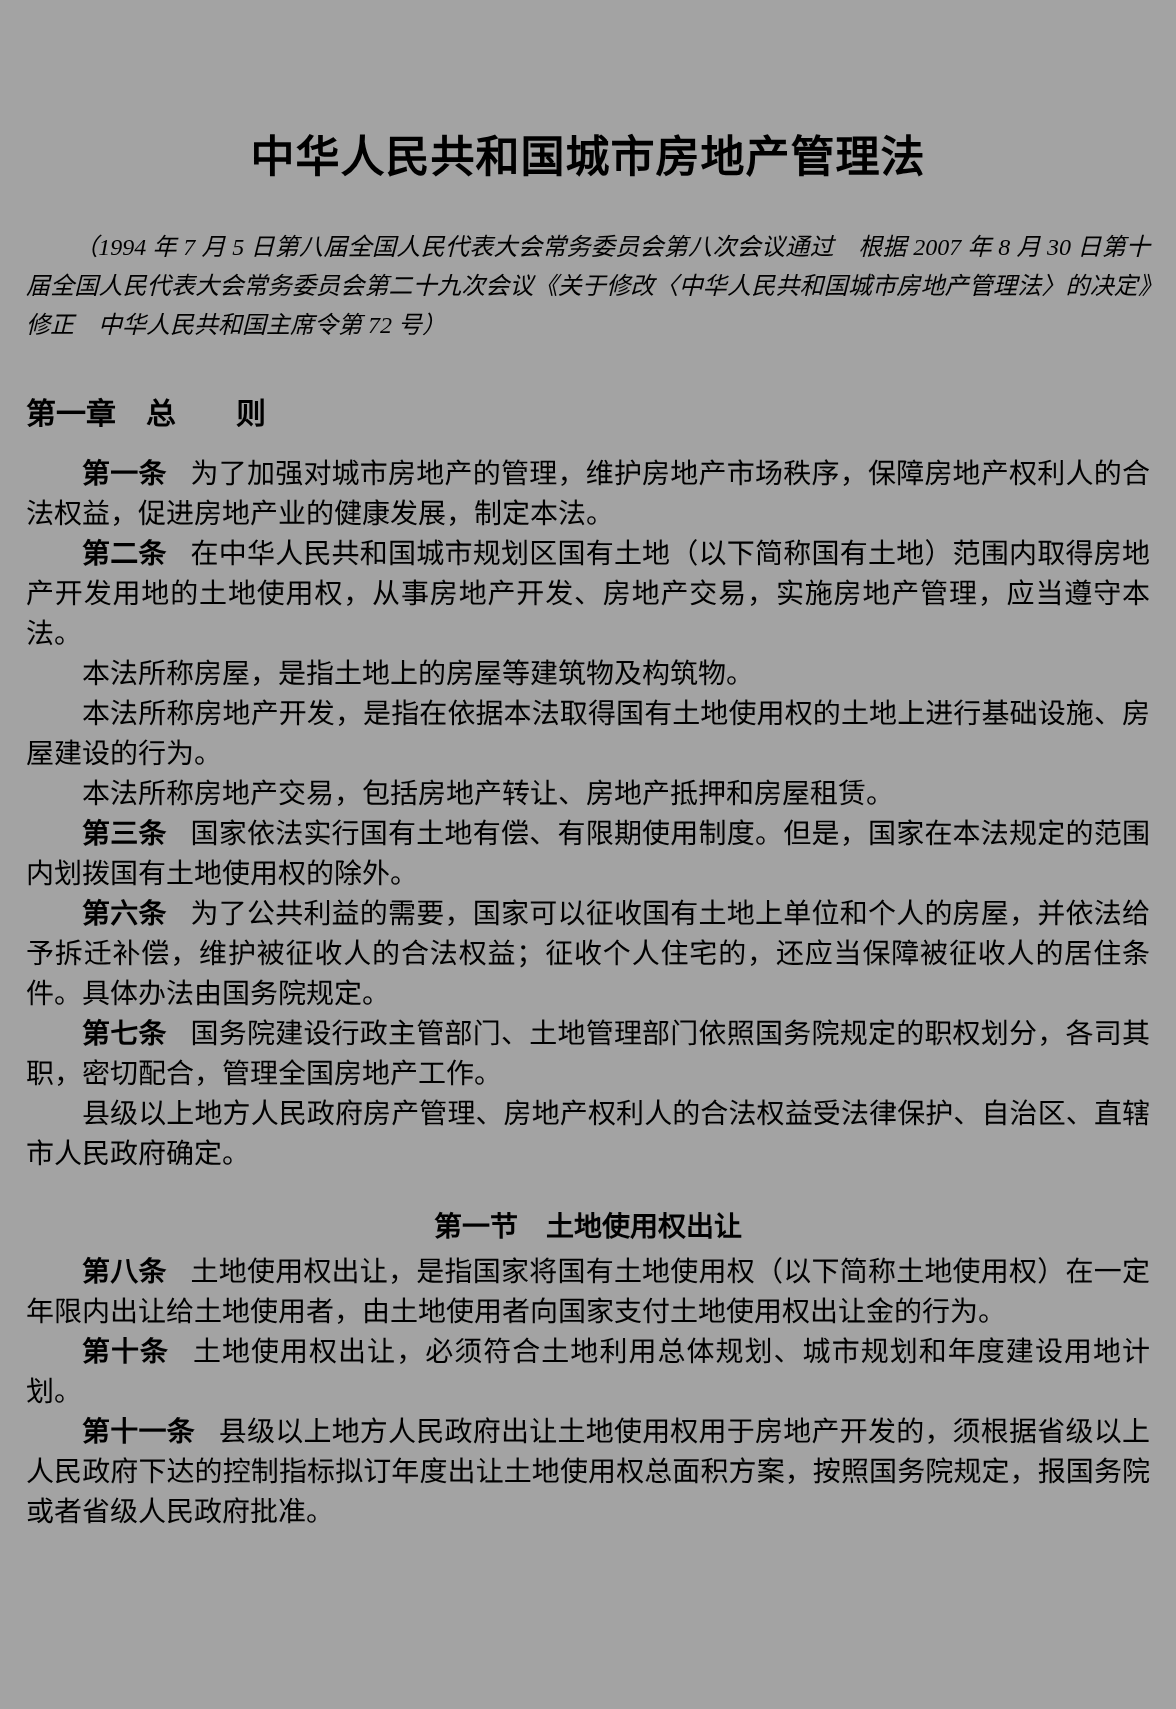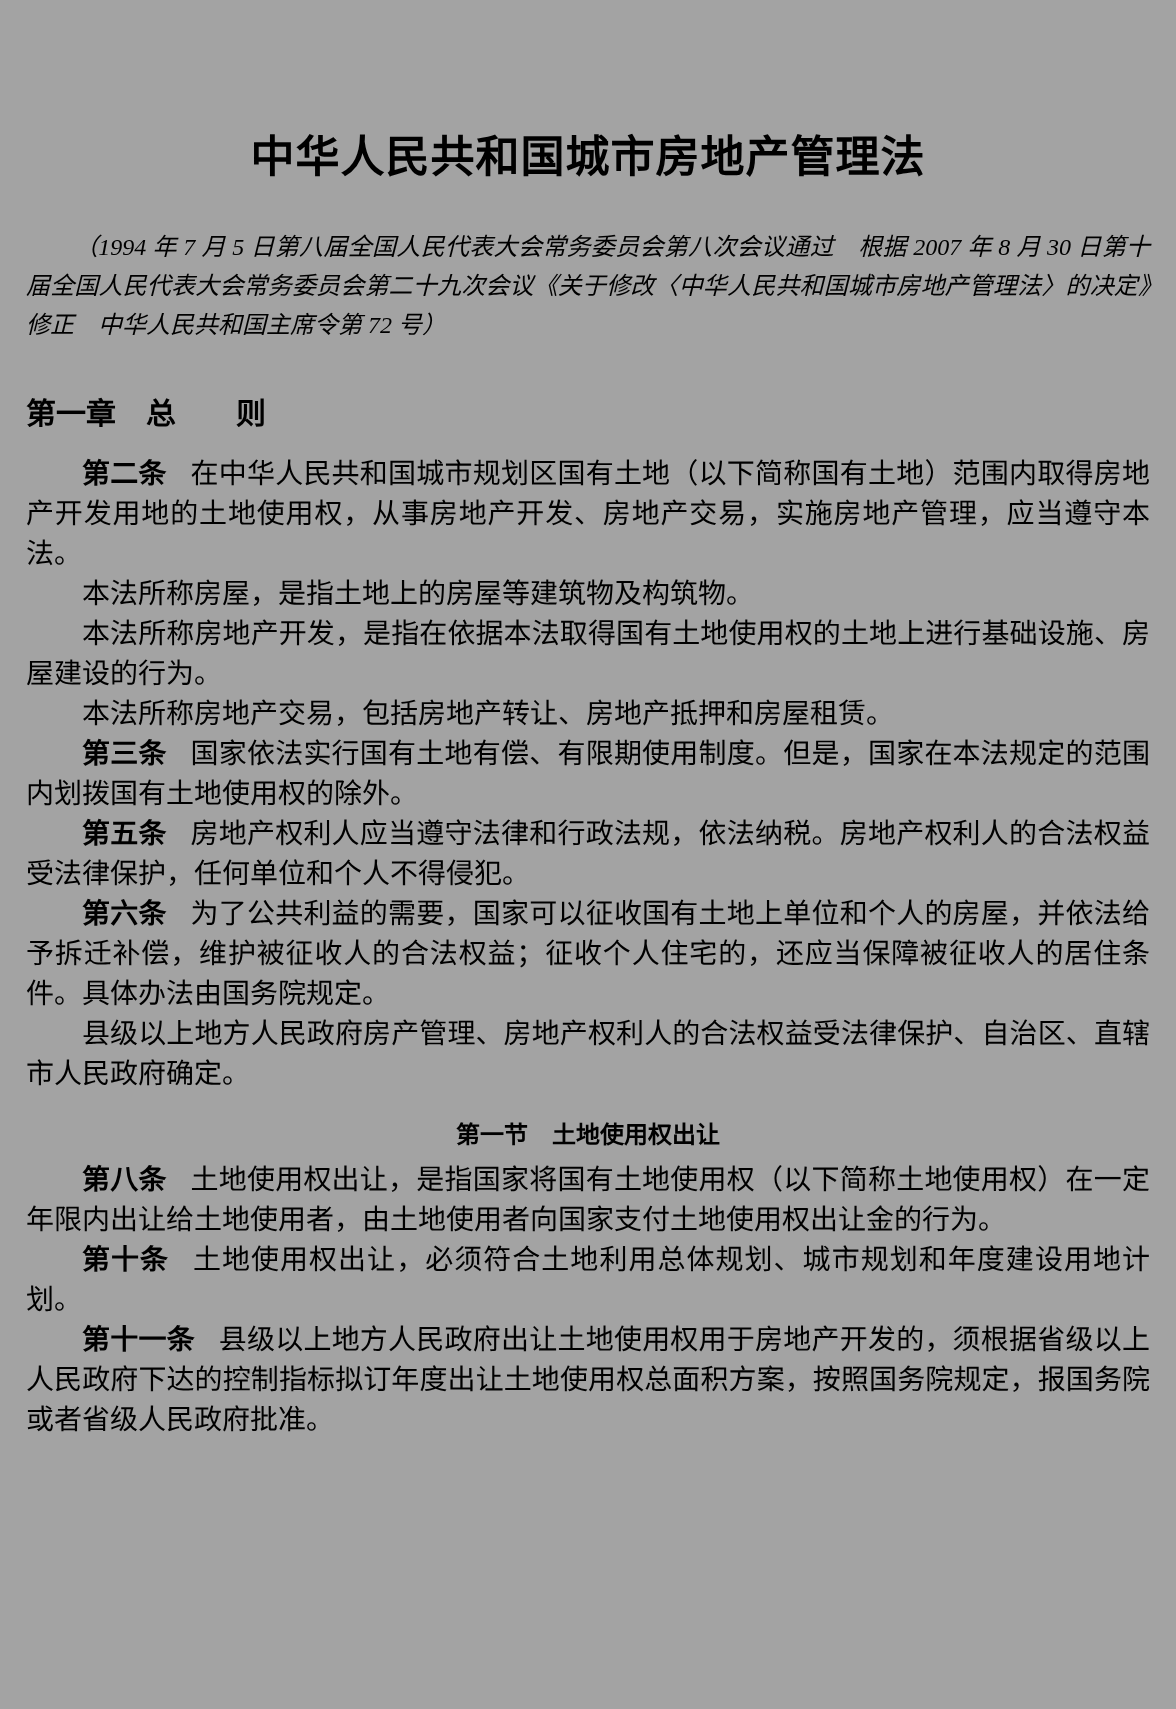--- a/index.html
+++ b/index.html
@@ -49,23 +49,23 @@
   .chapter.first {
     margin: 51px 0 22px 0;
   }
   .chapter.second {
     margin: 7px 0 0 0;
   }
   .section-title {
     text-align: center;
     font-family: "Liberation Serif", "DejaVu Serif", serif;
     font-weight: bold;
-    font-size: 24px;
+    font-size: 28px;
     line-height: 34px;
-    margin: 24px 0 8px 0;
+    margin: 36px 0 8px 0;
   }
   p.body {
     margin: 0;
     font-size: 28px;
     line-height: 40px;
     text-indent: 2em;
     text-align: justify;
     text-justify: inter-character;
     font-family: "Liberation Serif", "DejaVu Serif", serif;
   }
@@ -80,36 +80,37 @@
 
 <div class="page">
   <div class="inner">
 
     <h1 class="doc-title">中华人民共和国城市房地产管理法</h1>
 
     <p class="preamble">（1994 年 7 月 5 日第八届全国人民代表大会常务委员会第八次会议通过　根据 2007 年 8 月 30 日第十届全国人民代表大会常务委员会第二十九次会议《关于修改〈中华人民共和国城市房地产管理法〉的决定》修正　中华人民共和国主席令第 72 号）</p>
 
     <h2 class="chapter first">第一章　总　　则</h2>
 
+    <p class="body"><span class="art">第一条</span><span>为了加强对城市房地产的管理，维护房地产市场秩序，保障房地产权利人的合法权益，促进房地产业的健康发展，制定本法。</span></p>
 
     <p class="body"><span class="art">第二条</span><span>在中华人民共和国城市规划区国有土地（以下简称国有土地）范围内取得房地产开发用地的土地使用权，从事房地产开发、房地产交易，实施房地产管理，应当遵守本法。</span></p>
 
     <p class="body"><span>本法所称房屋，是指土地上的房屋等建筑物及构筑物。</span></p>
 
     <p class="body"><span>本法所称房地产开发，是指在依据本法取得国有土地使用权的土地上进行基础设施、房屋建设的行为。</span></p>
 
     <p class="body"><span>本法所称房地产交易，包括房地产转让、房地产抵押和房屋租赁。</span></p>
 
     <p class="body"><span class="art">第三条</span><span>国家依法实行国有土地有偿、有限期使用制度。但是，国家在本法规定的范围内划拨国有土地使用权的除外。</span></p>
 
 
-    <p class="body"><span class="art">第五条</span><span>房地产权利人应当遵守法律和行政法规，依法纳税。房地产权利人的合法权益受法律保护，任何单位和个人不得侵犯。</span></p>
 
     <p class="body"><span class="art">第六条</span><span>为了公共利益的需要，国家可以征收国有土地上单位和个人的房屋，并依法给予拆迁补偿，维护被征收人的合法权益；征收个人住宅的，还应当保障被征收人的居住条件。具体办法由国务院规定。</span></p>
 
+    <p class="body"><span class="art">第七条</span><span>国务院建设行政主管部门、土地管理部门依照国务院规定的职权划分，各司其职，密切配合，管理全国房地产工作。</span></p>
 
     <p class="body"><span>县级以上地方人民政府房产管理、房地产权利人的合法权益受法律保护、自治区、直辖市人民政府确定。</span></p>
 
 
     <h3 class="section-title">第一节　土地使用权出让</h3>
 
     <p class="body"><span class="art">第八条</span><span>土地使用权出让，是指国家将国有土地使用权（以下简称土地使用权）在一定年限内出让给土地使用者，由土地使用者向国家支付土地使用权出让金的行为。</span></p>
 
 
     <p class="body"><span class="art">第十条</span><span>土地使用权出让，必须符合土地利用总体规划、城市规划和年度建设用地计划。</span></p>

